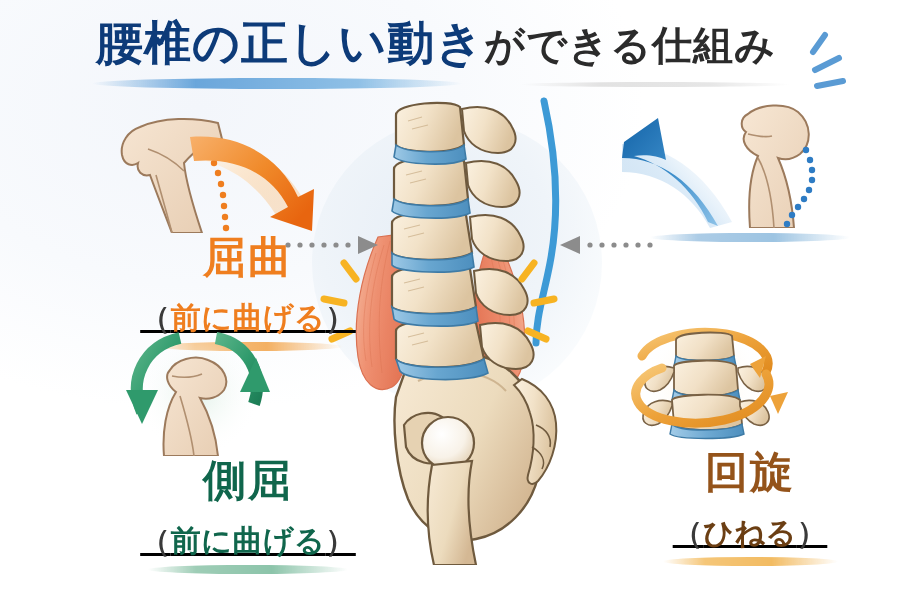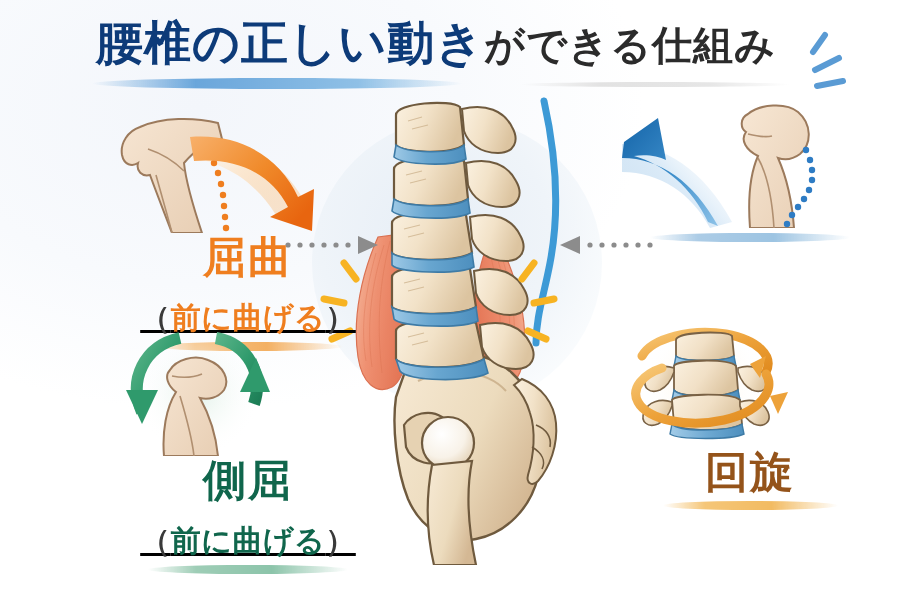--- a/index.html
+++ b/index.html
@@ -441,17 +441,18 @@
           <path d="M140 82 C152 78 164 82 168 92 C172 102 164 108 154 104 C146 100 142 92 140 86 Z" fill="url(#vBone)" stroke="#7a6245" stroke-width="1.6"></path>
         </g>
 
         <path d="M166 54 C176 70 160 92 124 100 C88 108 48 100 38 82 C30 68 44 54 62 48" fill="none" stroke="url(#rotArr)" stroke-width="9" stroke-linecap="round"></path>
         <path d="M150 44 L166 36 L160 58 Z" fill="#eda23a"></path>
         <path d="M170 76 L188 72 L178 94 Z" fill="#eda23a"></path>
       </svg>
     </div>
     <div class="quad-label">
       <span class="lbl-main">回旋</span>
+      <span class="lbl-sub"><span class="paren">（</span><span class="kw">ひねる</span><span class="paren">）</span></span>
       <div class="lbl-underline"></div>
     </div>
   </div>
 
 </div>
 
 </body></html>

